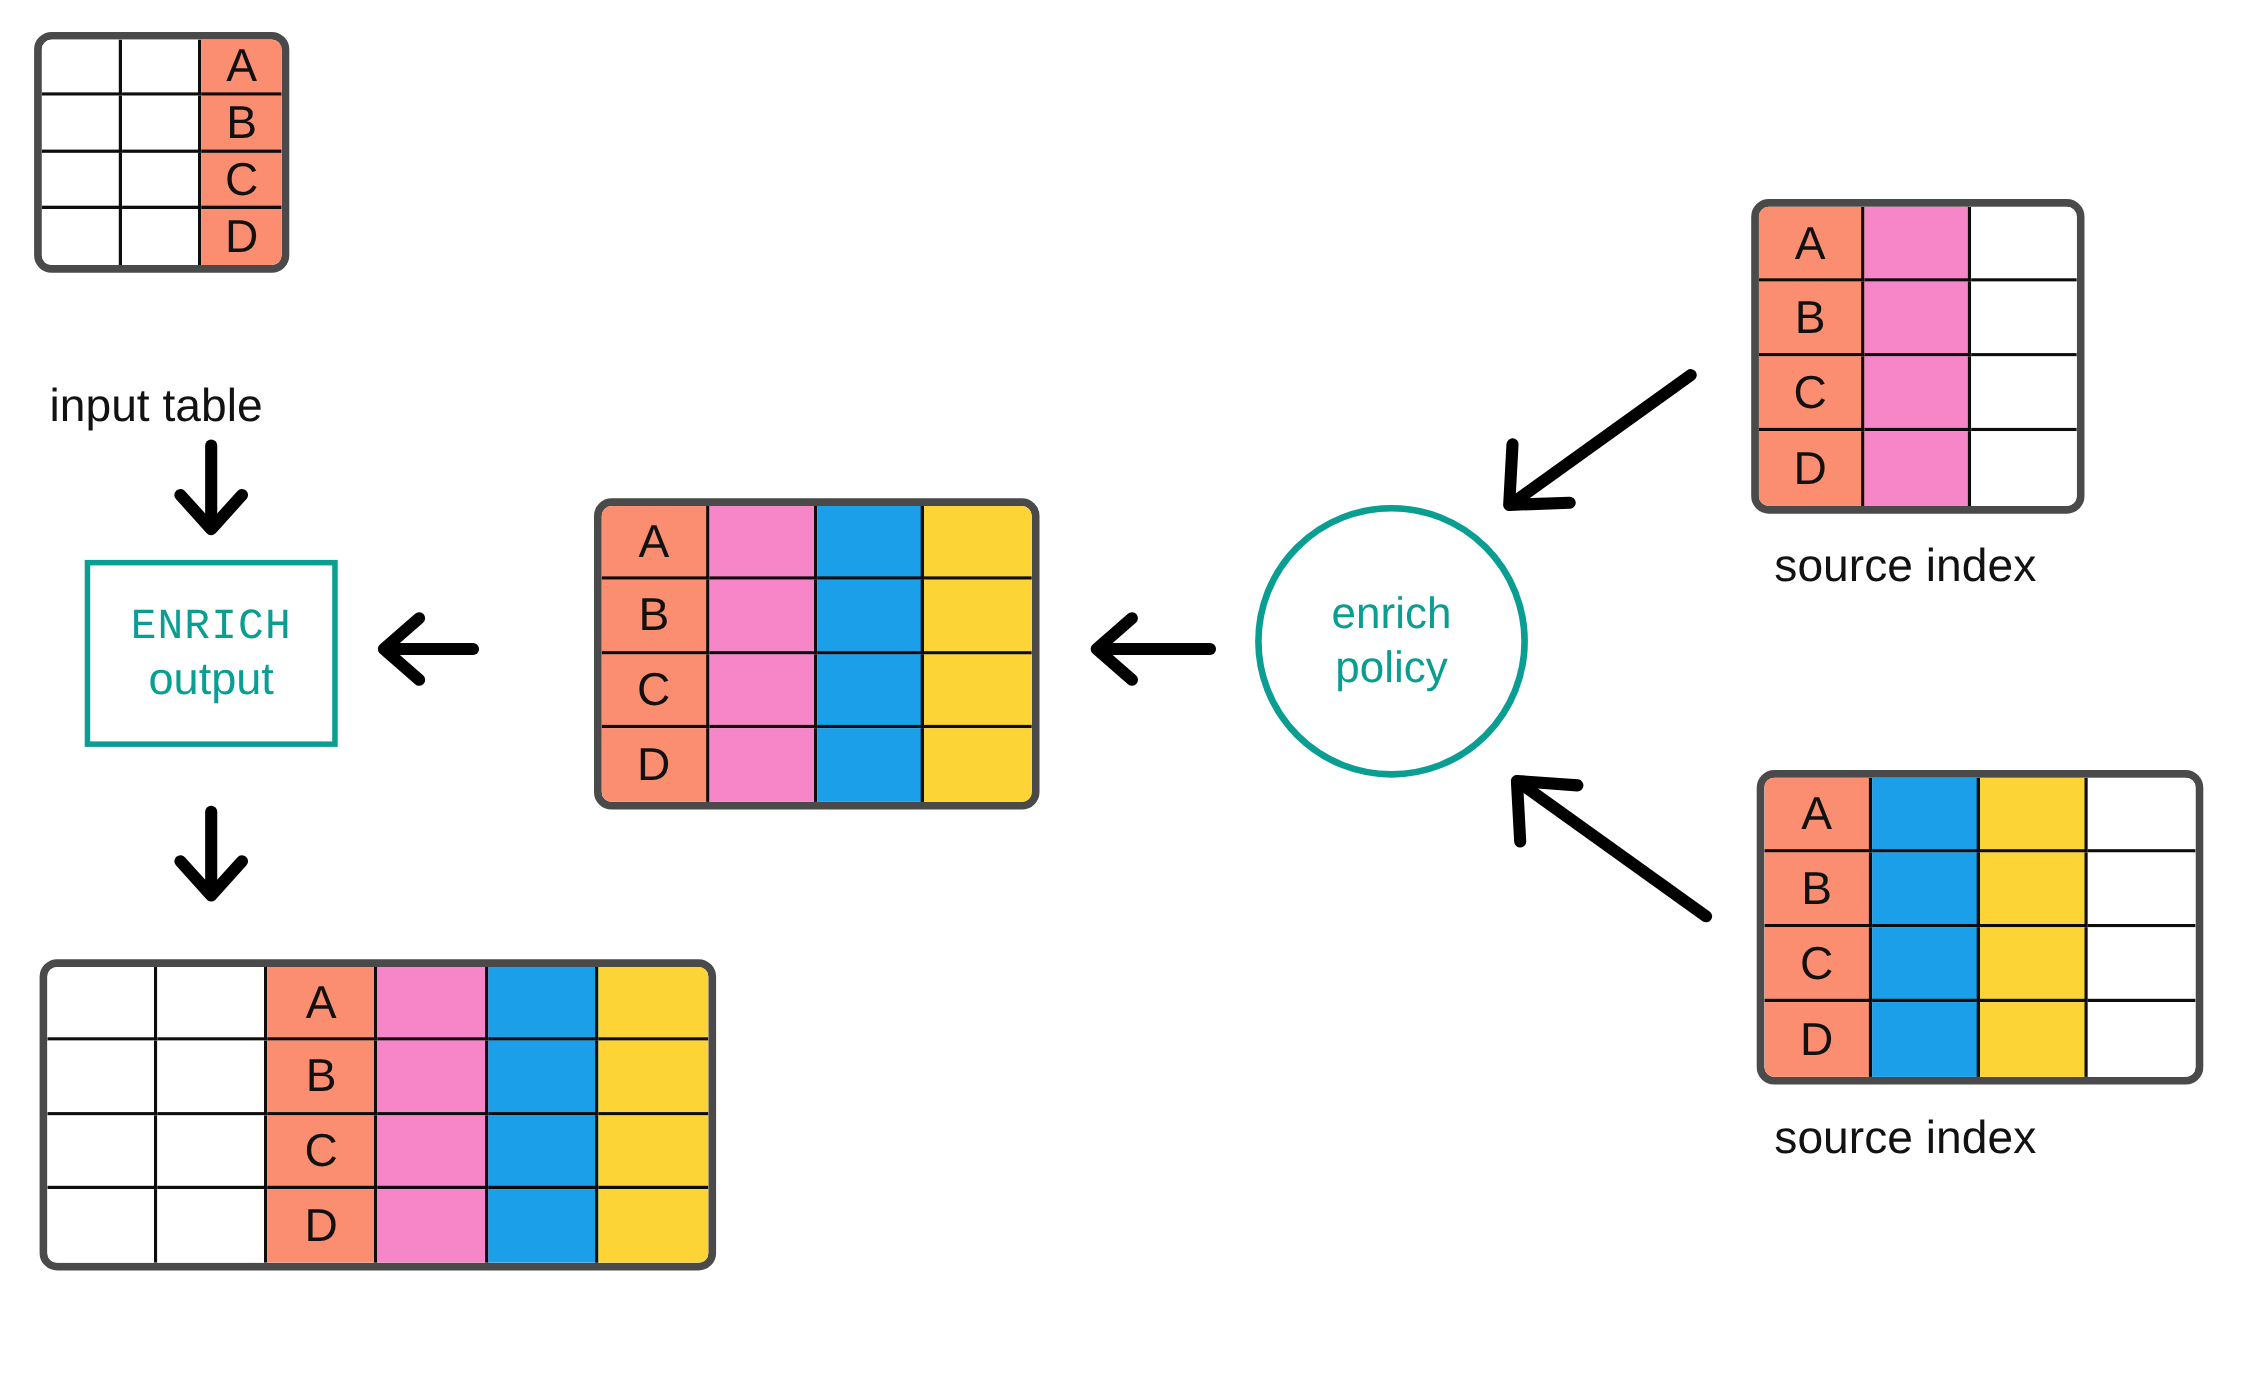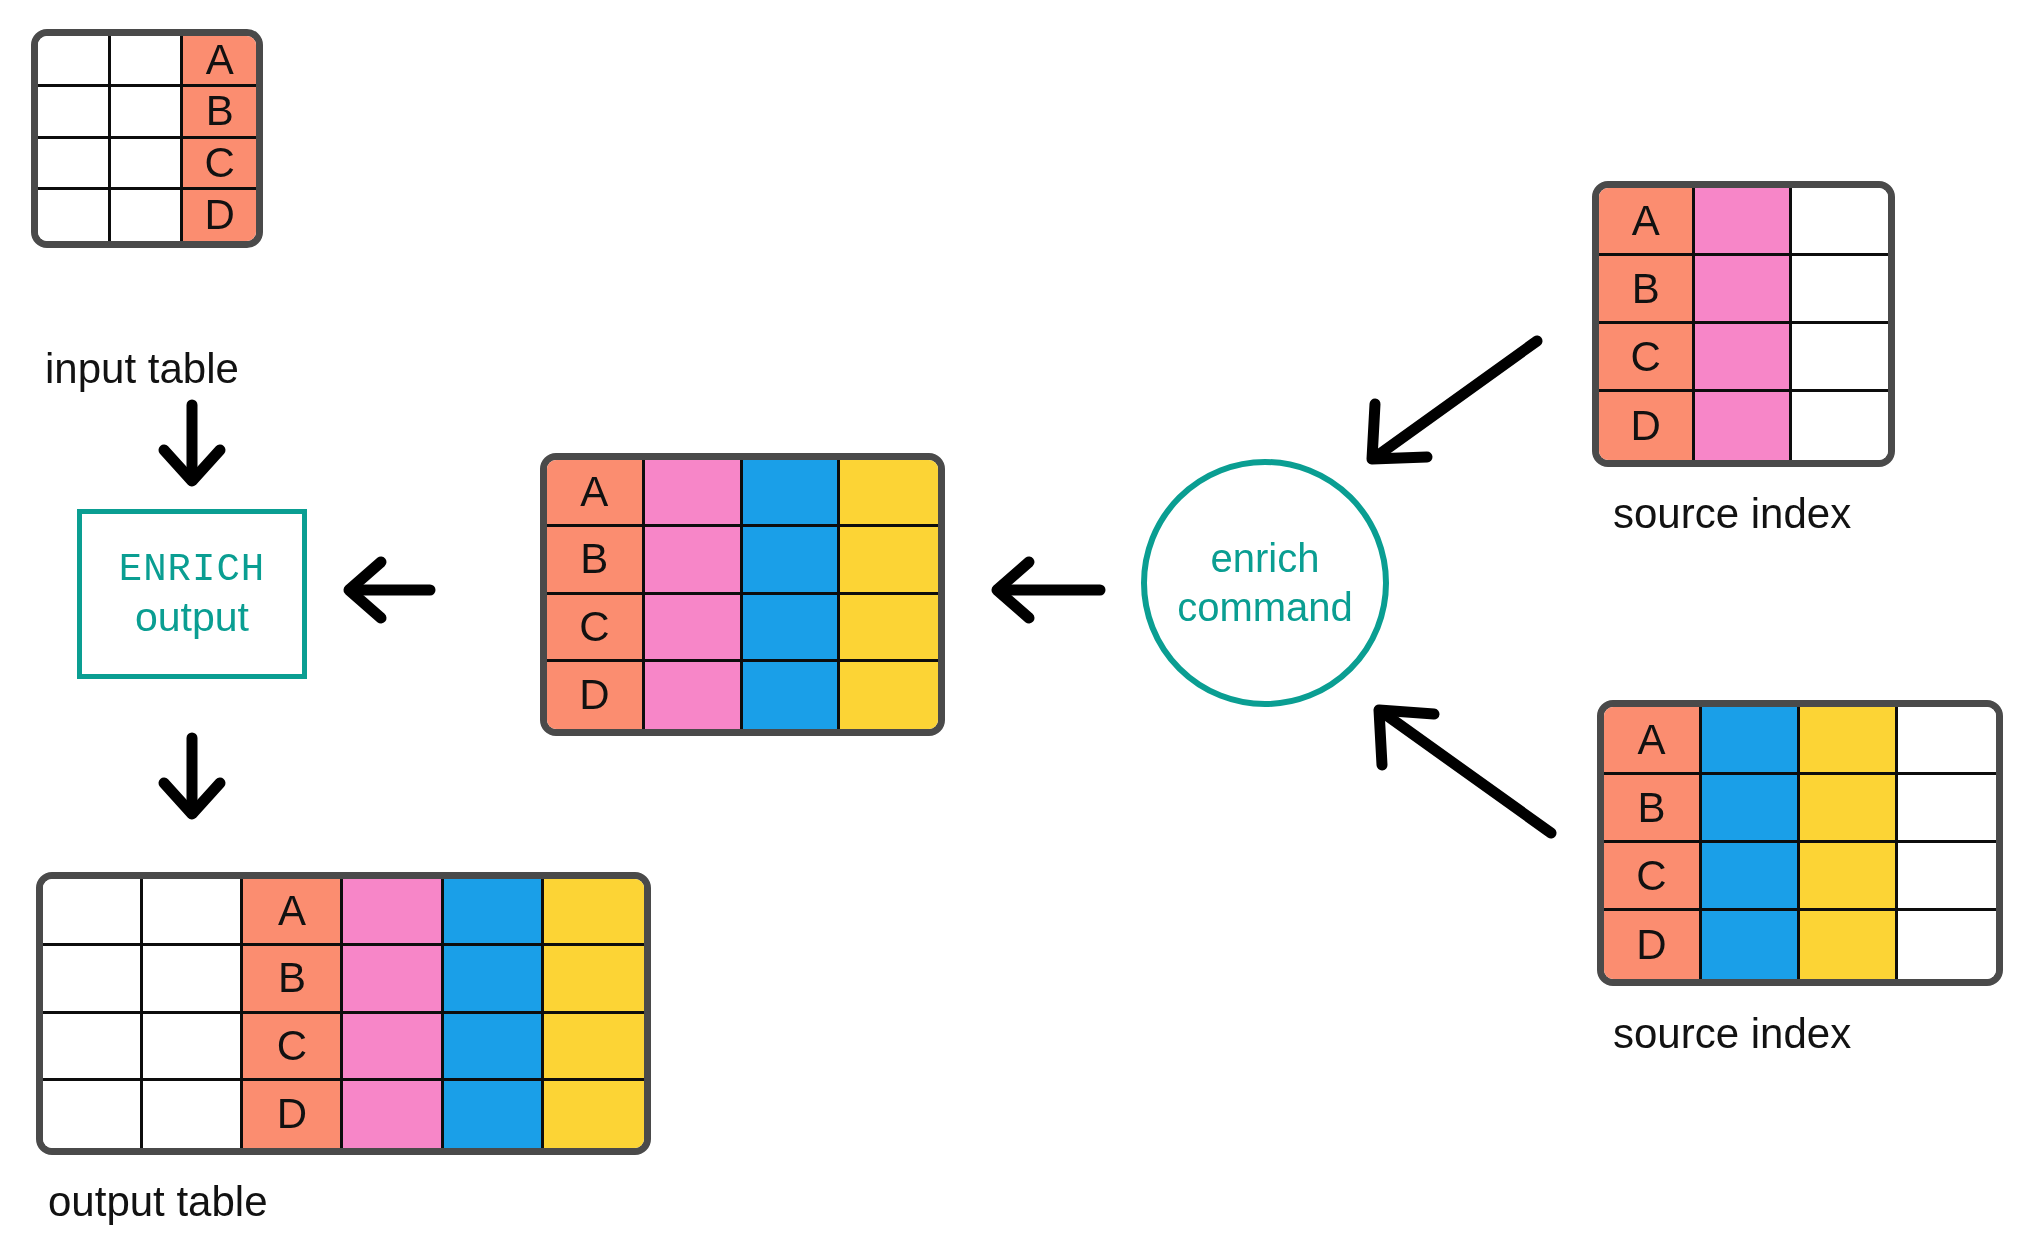--- a/index.html
+++ b/index.html
@@ -146,21 +146,20 @@
       <div class="cell" style="background: rgb(247, 134, 200);"></div>
       <div class="cell" style="background: rgb(26, 159, 232);"></div>
       <div class="cell last-col" style="background: rgb(252, 212, 53);"></div>
       <div class="cell last-row" style="background: rgb(255, 255, 255);"></div>
       <div class="cell last-row" style="background: rgb(255, 255, 255);"></div>
       <div class="cell last-row" style="background: rgb(251, 141, 112);">D</div>
       <div class="cell last-row" style="background: rgb(247, 134, 200);"></div>
       <div class="cell last-row" style="background: rgb(26, 159, 232);"></div>
       <div class="cell last-col last-row" style="background: rgb(252, 212, 53);"></div>
     </div>
-  <div class="caption" style="left:48px; top:1178px;">output table</div>
 
   <div class="tbl" id="enrich-index-table" style="left: 540px; top: 453px; width: 405px; height: 283px; grid-template-columns: repeat(4, 1fr); grid-template-rows: repeat(4, 1fr);">
       <div class="cell" style="background: rgb(251, 141, 112);">A</div>
       <div class="cell" style="background: rgb(247, 134, 200);"></div>
       <div class="cell" style="background: rgb(26, 159, 232);"></div>
       <div class="cell last-col" style="background: rgb(252, 212, 53);"></div>
       <div class="cell" style="background: rgb(251, 141, 112);">B</div>
       <div class="cell" style="background: rgb(247, 134, 200);"></div>
       <div class="cell" style="background: rgb(26, 159, 232);"></div>
       <div class="cell last-col" style="background: rgb(252, 212, 53);"></div>
@@ -169,21 +168,21 @@
       <div class="cell" style="background: rgb(26, 159, 232);"></div>
       <div class="cell last-col" style="background: rgb(252, 212, 53);"></div>
       <div class="cell last-row" style="background: rgb(251, 141, 112);">D</div>
       <div class="cell last-row" style="background: rgb(247, 134, 200);"></div>
       <div class="cell last-row" style="background: rgb(26, 159, 232);"></div>
       <div class="cell last-col last-row" style="background: rgb(252, 212, 53);"></div>
     </div>
 
   <div class="policy" style="left:1141px; top:459px; width:248px; height:248px;">
     <span>enrich</span>
-    <span>command</span>
+    <span>policy</span>
   </div>
 
   <div class="tbl" id="source-index-top" style="left: 1592px; top: 181px; width: 303px; height: 286px; grid-template-columns: repeat(3, 1fr); grid-template-rows: repeat(4, 1fr);">
       <div class="cell" style="background: rgb(251, 141, 112);">A</div>
       <div class="cell" style="background: rgb(247, 134, 200);"></div>
       <div class="cell last-col" style="background: rgb(255, 255, 255);"></div>
       <div class="cell" style="background: rgb(251, 141, 112);">B</div>
       <div class="cell" style="background: rgb(247, 134, 200);"></div>
       <div class="cell last-col" style="background: rgb(255, 255, 255);"></div>
       <div class="cell" style="background: rgb(251, 141, 112);">C</div>

